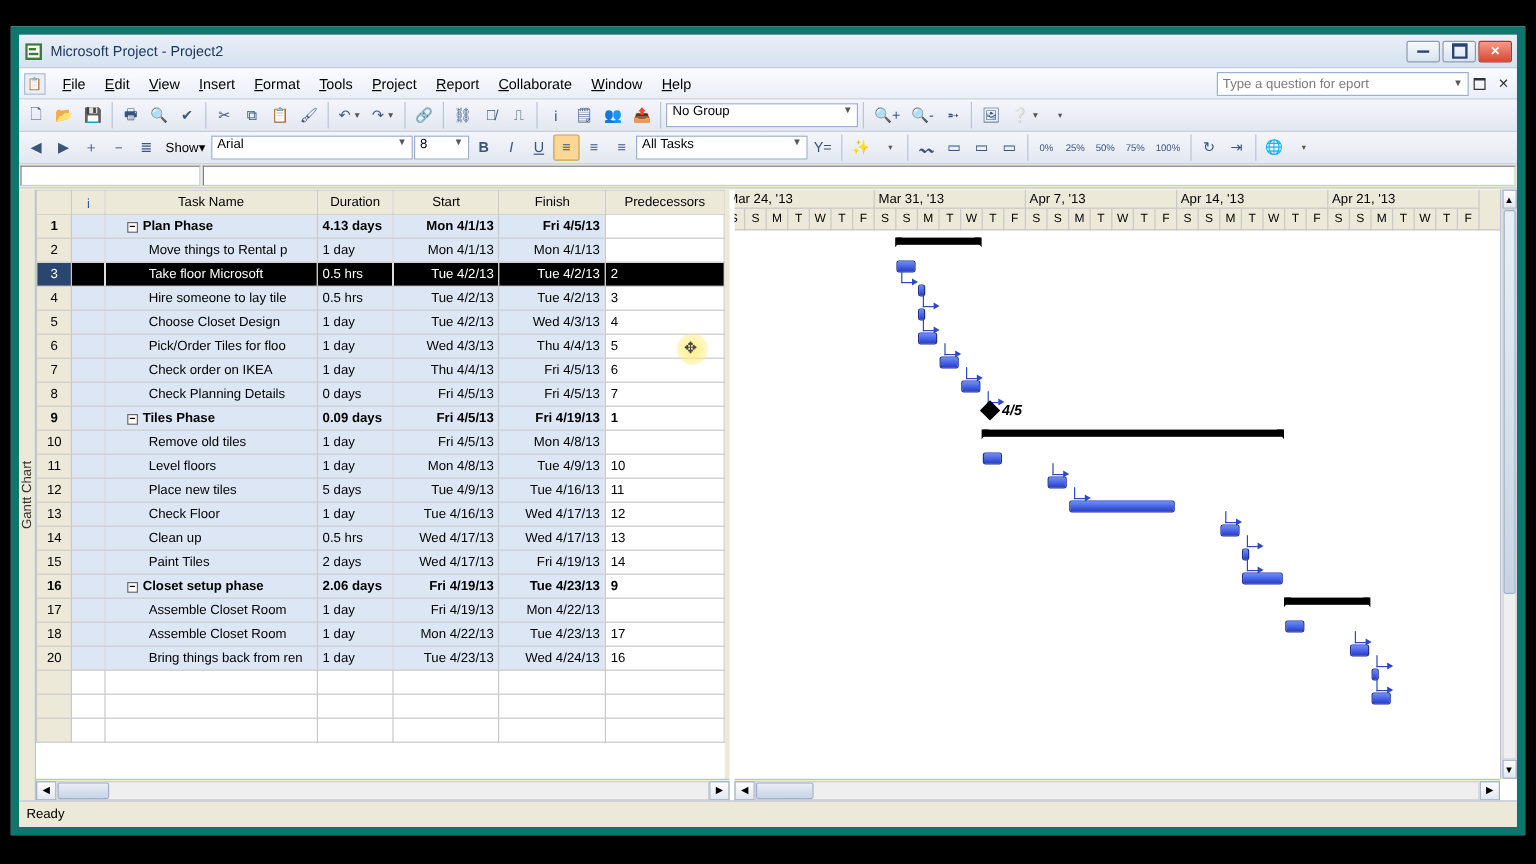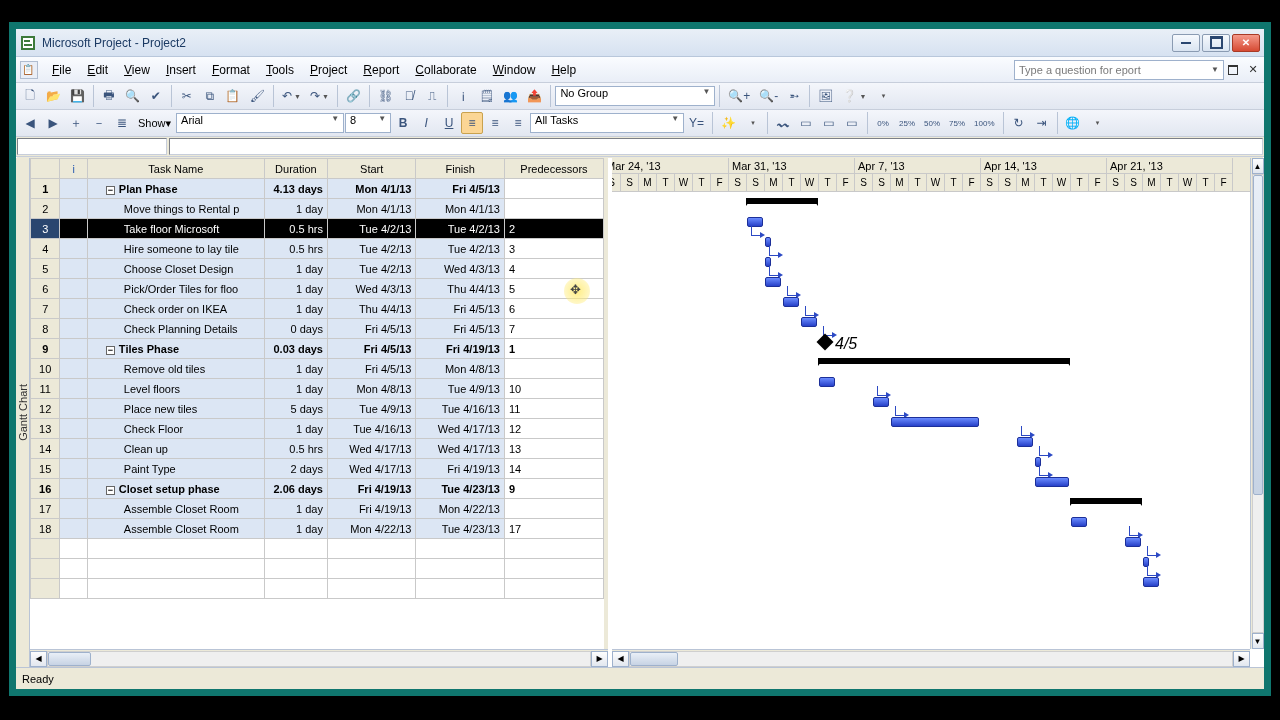--- a/index.html
+++ b/index.html
@@ -48,21 +48,21 @@
   .tablepane { position:absolute; left:14px; top:0; width:578px; bottom:18px; border-right:4px solid #ece9d8; overflow:hidden; }
   table.grid { border-collapse:collapse; table-layout:fixed; width:100%; font-size:11px; }
   table.grid th, table.grid td { border:1px solid #c9c9c9; height:20px; padding:0 4px; overflow:hidden; white-space:nowrap; }
   table.grid th { background:#ece9d8; font-weight:normal; position:sticky; top:0; }
   table.grid th.rownum, table.grid td.rownum { background:#ece9d8; text-align:center; width:28px; }
   col.c-ind { width:28px; } col.c-info { width:26px; }
   col.c-name { width:168px; } col.c-dur { width:60px; }
   col.c-start { width:84px; } col.c-fin { width:84px; } col.c-pre { width:94px; }
   td.bluecol { background:#dce6f4; }
   td.namecell { text-align:left; }
-  td.dur { text-align:right; }
+  td.dur { }
   td.date { text-align:right; }
   td.pred { text-align:left; padding-left:4px;}
   tr.summary td { font-weight:bold; }
   tr.selected td { background:#000 !important; color:#fff; }
   tr.selected td.rownum { background:#2a466f !important; color:#fff;}
   .outline-btn { display:inline-block; width:9px; height:9px; border:1px solid #666; line-height:7px; text-align:center; font-size:9px; margin-right:4px; background:#fff; color:#000;}
   .indent1 { padding-left:18px !important; }
   .indent2 { padding-left:36px !important; }
   tr.blank td { background:#fff; }
   
@@ -72,21 +72,21 @@
   .dayrow { position:absolute; top:16px; left:0; right:0; height:18px; display:flex; }
   .daycell { width:18px; border-right:1px solid #c9c9c9; text-align:center; font-size:10px; line-height:18px;}
   .gantt-body { position:absolute; top:34px; left:0; right:0; bottom:0; }
   .gantt-body .row { position:absolute; left:0; right:0; height:20px; }
   .bar { position:absolute; height:10px; top:5px; background:linear-gradient(#6b8cff,#2740c8); border:1px solid #1c2f99; border-radius:2px; }
   .summarybar { position:absolute; top:6px; height:6px; background:#000; }
   .summarybar::before, .summarybar::after { content:""; position:absolute; top:0; width:0;height:0; border-top:8px solid #000; }
   .summarybar::before { left:-1px; border-right:6px solid transparent;}
   .summarybar::after { right:-1px; border-left:6px solid transparent;}
   .milestone { position:absolute; top:4px; width:12px; height:12px; background:#000; transform:rotate(45deg); }
-  .mlabel { position:absolute; top:3px; font-size:16px; font-style:italic; font-weight:normal;}
+  .mlabel { position:absolute; top:3px; font-size:12px; font-style:italic; font-weight:bold;}
   .link { position:absolute; border-left:1px solid #2c49c4; border-bottom:1px solid #2c49c4; }
   .link::after { content:""; position:absolute; right:-4px; bottom:-3px; border-left:5px solid #2c49c4; border-top:3px solid transparent; border-bottom:3px solid transparent;}
   
   .hscroll { position:absolute; bottom:0; height:18px; background:#ece9d8; border-top:1px solid #b9c4d6; display:flex; align-items:center;}
   .hscroll.left { left:14px; width:578px; }
   .hscroll.right { left:596px; right:14px; }
   .sbbtn { width:17px; height:16px; border:1px solid #9eb1cc; background:linear-gradient(#fdfdfd,#e2e7ef); display:flex; align-items:center; justify-content:center; font-size:8px;}
   .sbtrack { flex:1; height:16px; background:#efefef; border:1px solid #cfcfcf; position:relative;}
   .sbthumb { position:absolute; top:0; bottom:0; background:linear-gradient(#e9eff7,#c7d3e4); border:1px solid #9eb1cc; border-radius:2px; }
   .vscroll { position:absolute; right:0; top:0; bottom:18px; width:14px; background:#ece9d8; border-left:1px solid #b9c4d6; display:flex; flex-direction:column;}
@@ -197,21 +197,21 @@
       </div>
     <div class="tbtn">
         <i>I</i>
       </div>
     <div class="tbtn">
         <u>U</u>
       </div>
     <div class="tbtn active">≡</div>
     <div class="tbtn">≡</div>
     <div class="tbtn">≡</div>
-    <div class="tdrop" style="width:154px">
+    <div class="tdrop" style="width:143px">
         <span>All Tasks</span>
         <span class="dd">▼</span>
       </div>
     <div class="tbtn">Y=</div>
     <div class="tsep"></div>
     <div class="tbtn">✨</div>
     <div class="tbtn">
         <span class="dd">▾</span>
       </div>
     <div class="tsep"></div>
@@ -337,21 +337,21 @@
               <td class="namecell bluecol indent2">Check Planning Details</td>
               <td class="dur bluecol">0 days</td>
               <td class="date bluecol">Fri 4/5/13</td>
               <td class="date bluecol">Fri 4/5/13</td>
               <td class="pred">7</td>
             </tr>
             <tr class="summary">
               <td class="rownum">9</td>
               <td class="bluecol"></td>
               <td class="namecell bluecol indent1"><span class="outline-btn">−</span>Tiles Phase</td>
-              <td class="dur bluecol">0.03 days</td>
+              <td class="dur bluecol">0.09 days</td>
               <td class="date bluecol">Fri 4/5/13</td>
               <td class="date bluecol">Fri 4/19/13</td>
               <td class="pred">1</td>
             </tr>
             <tr>
               <td class="rownum">10</td>
               <td class="bluecol"></td>
               <td class="namecell bluecol indent2">Remove old tiles</td>
               <td class="dur bluecol">1 day</td>
               <td class="date bluecol">Fri 4/5/13</td>
@@ -390,21 +390,21 @@
               <td class="bluecol"></td>
               <td class="namecell bluecol indent2">Clean up</td>
               <td class="dur bluecol">0.5 hrs</td>
               <td class="date bluecol">Wed 4/17/13</td>
               <td class="date bluecol">Wed 4/17/13</td>
               <td class="pred">13</td>
             </tr>
             <tr>
               <td class="rownum">15</td>
               <td class="bluecol"></td>
-              <td class="namecell bluecol indent2">Paint Type</td>
+              <td class="namecell bluecol indent2">Paint Tiles</td>
               <td class="dur bluecol">2 days</td>
               <td class="date bluecol">Wed 4/17/13</td>
               <td class="date bluecol">Fri 4/19/13</td>
               <td class="pred">14</td>
             </tr>
             <tr class="summary">
               <td class="rownum">16</td>
               <td class="bluecol"></td>
               <td class="namecell bluecol indent1"><span class="outline-btn">−</span>Closet setup phase</td>
               <td class="dur bluecol">2.06 days</td>
@@ -422,20 +422,29 @@
               <td class="pred"></td>
             </tr>
             <tr>
               <td class="rownum">18</td>
               <td class="bluecol"></td>
               <td class="namecell bluecol indent2">Assemble Closet Room</td>
               <td class="dur bluecol">1 day</td>
               <td class="date bluecol">Mon 4/22/13</td>
               <td class="date bluecol">Tue 4/23/13</td>
               <td class="pred">17</td>
+            </tr>
+            <tr>
+              <td class="rownum">20</td>
+              <td class="bluecol"></td>
+              <td class="namecell bluecol indent2">Bring things back from ren</td>
+              <td class="dur bluecol">1 day</td>
+              <td class="date bluecol">Tue 4/23/13</td>
+              <td class="date bluecol">Wed 4/24/13</td>
+              <td class="pred">16</td>
             </tr>
             <tr class="blank">
               <td class="rownum"></td>
               <td></td>
               <td></td>
               <td></td>
               <td></td>
               <td></td>
               <td></td>
             </tr>

